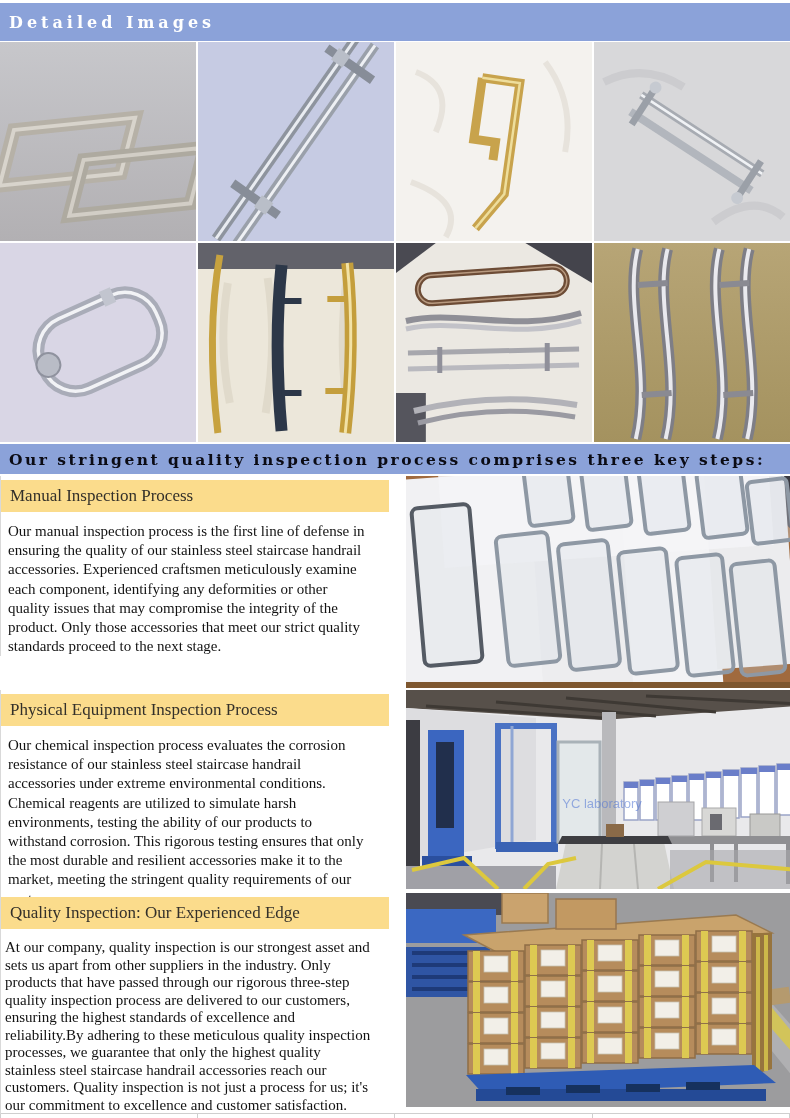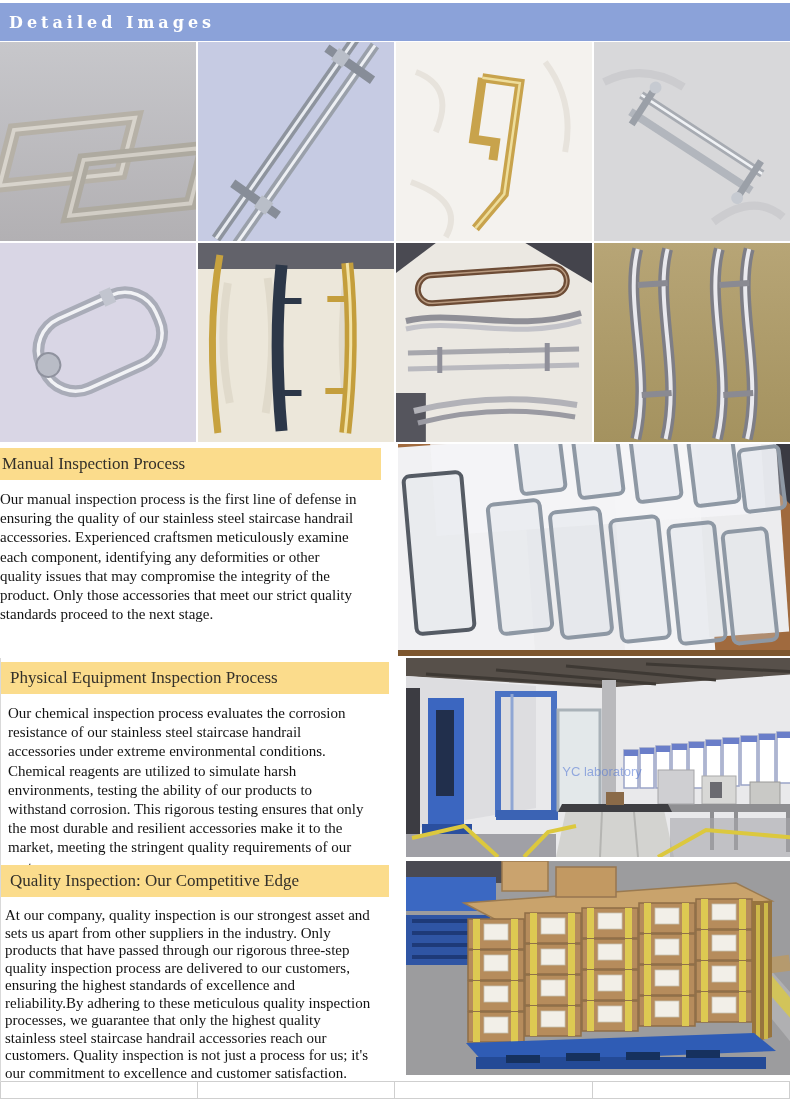--- a/index.html
+++ b/index.html
@@ -22,21 +22,21 @@
   .gallery{
     width:790px;display:grid;
     grid-template-columns:repeat(4,1fr);
     grid-auto-rows:199px;gap:2px;margin-top:1px;background:#fff;
   }
   .gallery .ph{width:100%;height:100%;display:block;}
   .gallery svg{width:100%;height:100%;display:block;}
   
   .sections{margin-top:2px;}
   .section-row{display:flex;align-items:flex-start;}
-  .s1{height:214px;justify-content:flex-end;} .s2{height:203px;} .s3{height:217px;}
+  .s1{height:214px;} .s2{height:203px;} .s3{height:217px;}
   .left-col{
     width:389px;flex:0 0 389px;box-sizing:border-box;
     border-left:1px solid #d9d9d9;
   }
   .sec-heading{
     height:32px;box-sizing:border-box;background:#fbdc8c;
     display:flex;align-items:center;padding-left:9px;
     font-size:17px;color:#33302a;margin-top:4px;
   }
   .sec-body{
@@ -209,20 +209,23 @@
           <path d="M126 6 C112 60 140 130 124 196 M156 6 C142 60 170 130 154 196" fill="none" stroke="#7e7e86" stroke-width="11"></path>
           <path d="M126 6 C112 60 140 130 124 196 M156 6 C142 60 170 130 154 196" fill="none" stroke="#ecece f1" stroke-width="4"></path>
           <path d="M126 6 C112 60 140 130 124 196 M156 6 C142 60 170 130 154 196" fill="none" stroke="#eaeaef" stroke-width="4"></path>
           <line x1="126" y1="42" x2="156" y2="40" stroke="#8a8a92" stroke-width="6"></line>
           <line x1="130" y1="152" x2="160" y2="150" stroke="#8a8a92" stroke-width="6"></line>
         </g>
       </svg>
     </div>
   </div>
 
+  <div class="banner banner-mid">
+    <span>Our stringent quality inspection process comprises three key steps:</span>
+  </div>
 
   <div class="sections">
 
     <div class="section-row s1">
       <div class="left-col">
         <div class="sec-heading">Manual Inspection Process</div>
         <p class="sec-body">Our manual inspection process is the first line of defense in ensuring the quality of our stainless steel staircase handrail accessories. Experienced craftsmen meticulously examine each component, identifying any deformities or other quality issues that may compromise the integrity of the product. Only those accessories that meet our strict quality standards proceed to the next stage.</p>
       </div>
       <div class="right-img">
         <svg viewBox="0 0 392 212" height="212" preserveAspectRatio="none" aria-label="Rows of chrome door handles packed on white foam sheets for manual inspection">
@@ -340,21 +343,21 @@
             <path d="M118 199 L142 174 L170 168"></path>
             <path d="M252 199 L300 172 L392 180"></path>
           </g>
           <text x="196" y="118" text-anchor="middle" font-size="13" fill="#4f74d4" opacity="0.55" font-family="Liberation Sans, sans-serif">YC laboratory</text>
         </svg>
       </div>
     </div>
 
     <div class="section-row s3">
       <div class="left-col">
-        <div class="sec-heading">Quality Inspection: Our Competitive Edge</div>
+        <div class="sec-heading">Quality Inspection: Our Experienced Edge</div>
         <p class="sec-body centered">At our company, quality inspection is our strongest asset and sets us apart from other suppliers in the industry. Only products that have passed through our rigorous three-step quality inspection process are delivered to our customers, ensuring the highest standards of excellence and reliability.By adhering to these meticulous quality inspection processes, we guarantee that only the highest quality stainless steel staircase handrail accessories reach our customers. Quality inspection is not just a process for us; it's our commitment to excellence and customer satisfaction.</p>
       </div>
       <div class="right-img">
         <svg viewBox="0 0 392 214" height="214" preserveAspectRatio="none" aria-label="Kraft cartons sealed with yellow tape stacked on a blue plastic pallet">
           <defs>
             <g id="boxface">
               <rect width="56" height="30" fill="#b68c5c" stroke="#8f6d46" stroke-width="1.5"></rect>
               <rect x="5" width="7" height="30" fill="#ddc952"></rect>
               <rect x="43" width="7" height="30" fill="#ddc952"></rect>
               <rect x="16" y="5" width="24" height="16" fill="#f2efe8" stroke="#c9c2b2" stroke-width="0.8"></rect>

